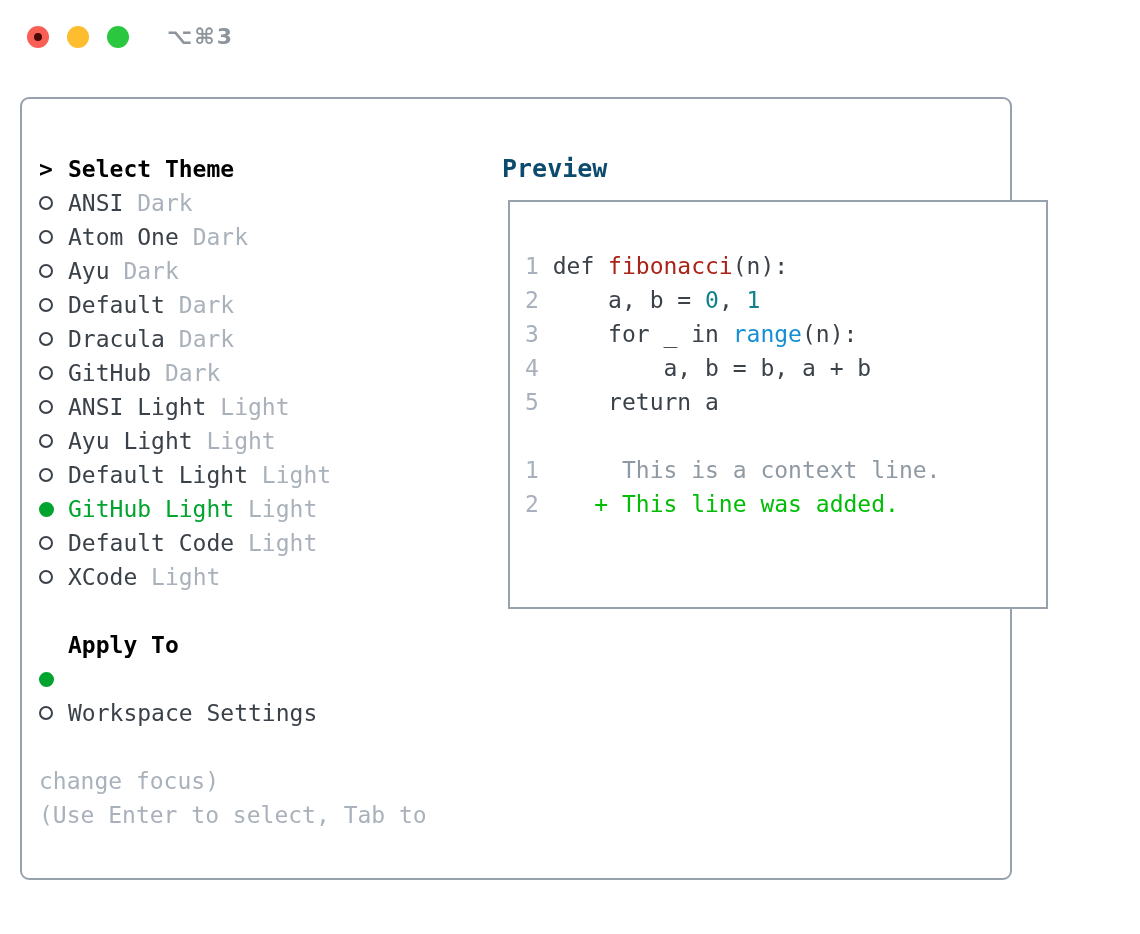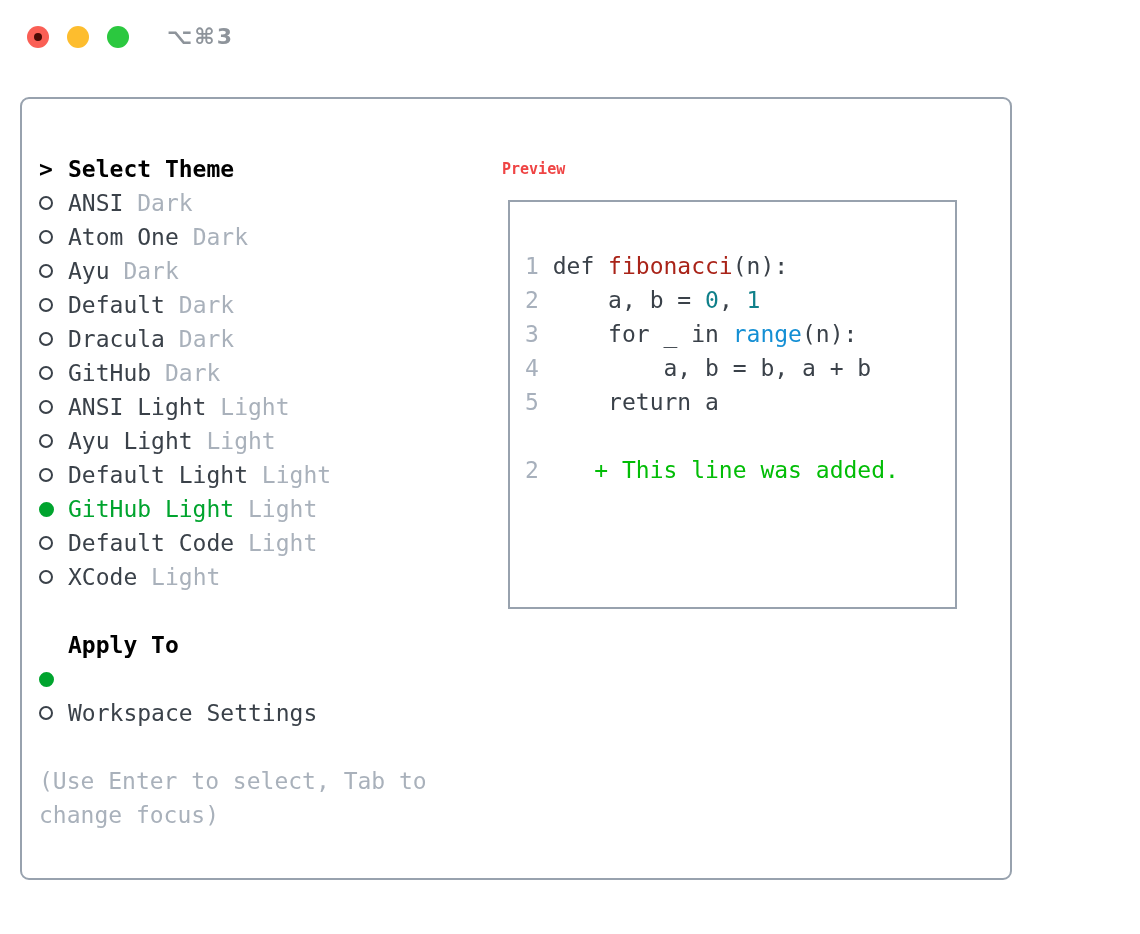--- a/index.html
+++ b/index.html
@@ -44,24 +44,24 @@
   .name { color:var(--text); }
   .row.sel .name { color:var(--selected); }
   .suffix { color:var(--muted); margin-left:1ch;text-align:center; }
   .header-row .name { font-weight:bold; color:#000; }
   .spacer { height:34px; }
   .hint { color:var(--muted); height:34px; line-height:34px; white-space:pre; }
 
   
   .preview-title {
     position:absolute; left:480px; top:53px; height:34px; line-height:34px;
-    font-size:15px; font-weight:bold; color:#ef4444;
+    font-size:25px; font-weight:bold; color:#0c4a6e;
   }
   .preview-box {
-    position:absolute; left:486px; top:101px; width:449px; height:409px;
+    position:absolute; left:486px; top:101px; width:540px; height:409px;
     border:2px solid var(--border); background:#fff;
   }
   .code { position:absolute; left:15px; top:47px; }
   .code-row { white-space:pre; height:34px; line-height:34px; font-size:23px; min-height:34px; }
   .line-num { color:var(--line-number); }
   .seg-text { color:var(--text); }
   .seg-func { color:var(--func); }
   .seg-number { color:var(--number); }
   .seg-builtin { color:var(--builtin); }
   .seg-context { color:var(--context); }
@@ -112,32 +112,33 @@
         <span class="name">Apply To</span>
       </div>
 
       <div id="apply-list">
           <div class="row sel"><span class="gutter"><span class="bullet sel"></span></span></div>
           <div class="row"><span class="gutter"><span class="bullet"></span></span><span class="name">Workspace Settings</span></div>
         </div>
 
       <div class="spacer"></div>
 
+      <div class="hint">change focus)</div>
       <div class="hint">(Use Enter to select, Tab to</div>
-      <div class="hint">change focus)</div>
     </div>
 
     <div class="preview-title">Preview</div>
 
     <div class="preview-box">
       <div class="code" id="preview-code">
           <div class="code-row"><span class="line-num">1 </span><span class="seg-text">def </span><span class="seg-func">fibonacci</span><span class="seg-text">(n):</span></div>
           <div class="code-row"><span class="line-num">2 </span><span class="seg-text">    a, b = </span><span class="seg-number">0</span><span class="seg-text">, </span><span class="seg-number">1</span></div>
           <div class="code-row"><span class="line-num">3 </span><span class="seg-text">    for _ in </span><span class="seg-builtin">range</span><span class="seg-text">(n):</span></div>
           <div class="code-row"><span class="line-num">4 </span><span class="seg-text">        a, b = b, a + b</span></div>
           <div class="code-row"><span class="line-num">5 </span><span class="seg-text">    return a</span></div>
           <div class="code-row"><span class="line-num">  </span></div>
+          <div class="code-row"><span class="line-num">1 </span><span class="seg-context">     This is a context line.</span></div>
           <div class="code-row"><span class="line-num">2 </span><span class="seg-added">   + This line was added.</span></div>
         </div>
     </div>
 
   </div>
 </div>
 
 </body></html>

